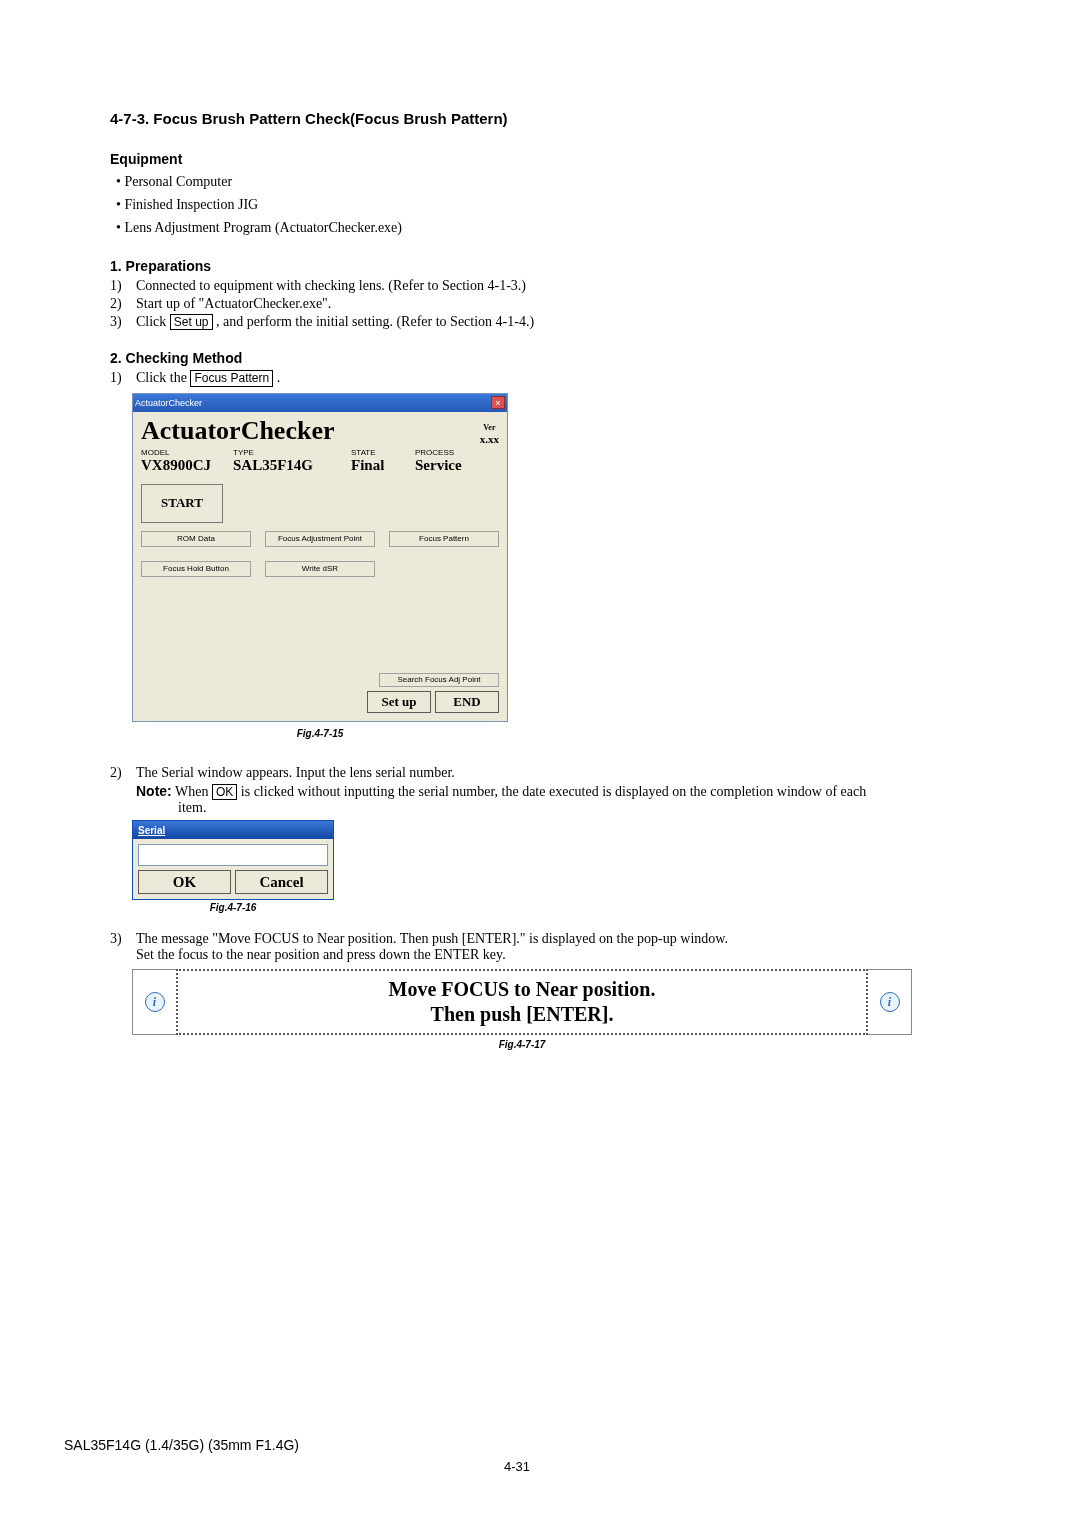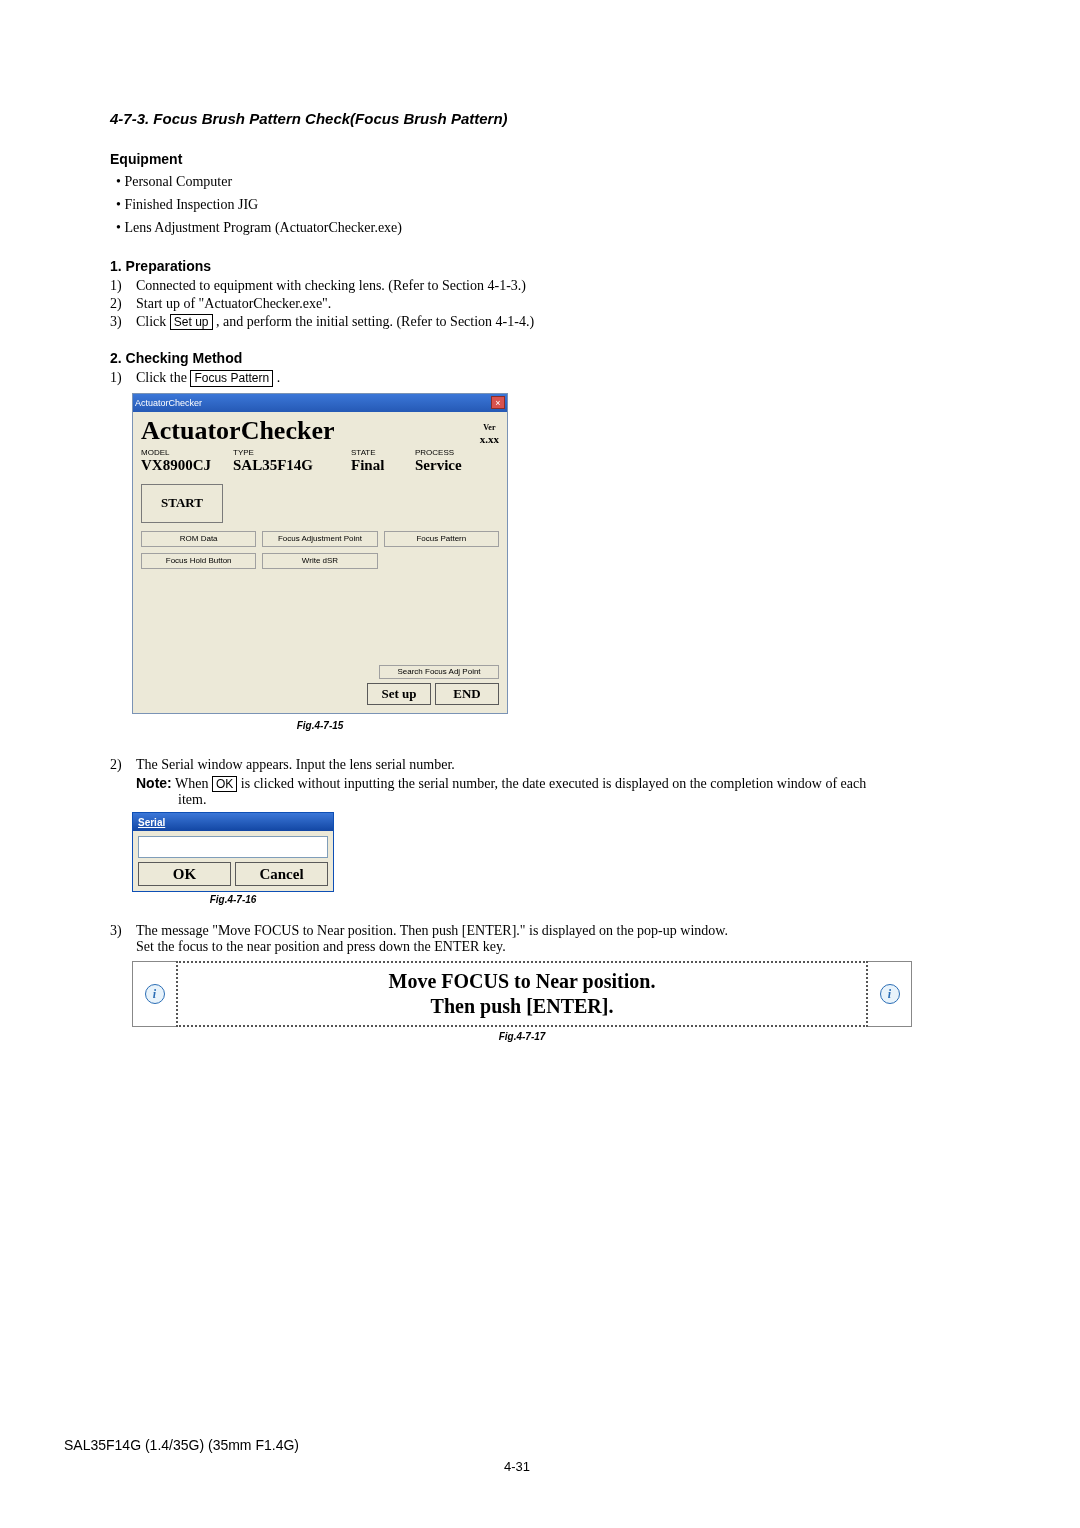--- a/index.html
+++ b/index.html
@@ -11,21 +11,20 @@
     width: 1080px;
     height: 1528px;
     position: relative;
     padding: 110px 110px 0 110px;
   }
   .section-title {
     font-family: Arial, Helvetica, sans-serif;
     font-weight: bold;
     font-size: 15px;
     margin-bottom: 24px;
-    font-style: italic;
   }
   .subhead {
     font-family: Arial, Helvetica, sans-serif;
     font-weight: bold;
     font-size: 14px;
     margin-bottom: 4px;
   }
   ul.bullets { list-style: none; padding: 0; margin: 0 0 22px 0; }
   ul.bullets li::before { content: "• "; }
   ul.bullets li { margin-left: 6px; margin-bottom: 2px; margin-top: 7px; }
@@ -79,21 +78,21 @@
   .info-value { font-family:"Times New Roman",Times,serif; font-weight:bold; font-size:15px; }
   .start-btn {
     margin-top:10px;
     width:82px; height:39px;
     background:#ece9d8;
     border:1px solid #7a7a7a;
     font-family:"Times New Roman",Times,serif;
     font-weight:bold; font-size:13px;
     display:flex; align-items:center; justify-content:center;
   }
-  .btn-grid { margin-top:8px; display:grid; grid-template-columns: repeat(3, 1fr); gap:6px; }
+  .btn-grid { margin-top:8px; display:grid; grid-template-columns: repeat(3, 1fr); gap:14px; }
   .mini-btn {
     height:16px;
     background:#ece9d8;
     border:1px solid #a0a0a0;
     font-size:8px;
     display:flex; align-items:center; justify-content:center;
   }
   .spacer-big { height:96px; }
   .bottom-row { display:flex; justify-content:flex-end; align-items:flex-end; gap:4px; }
   .search-adj { font-size:8px; border:1px solid #a0a0a0; height:14px; width:120px; display:flex; align-items:center; justify-content:center; margin-bottom:4px; }

